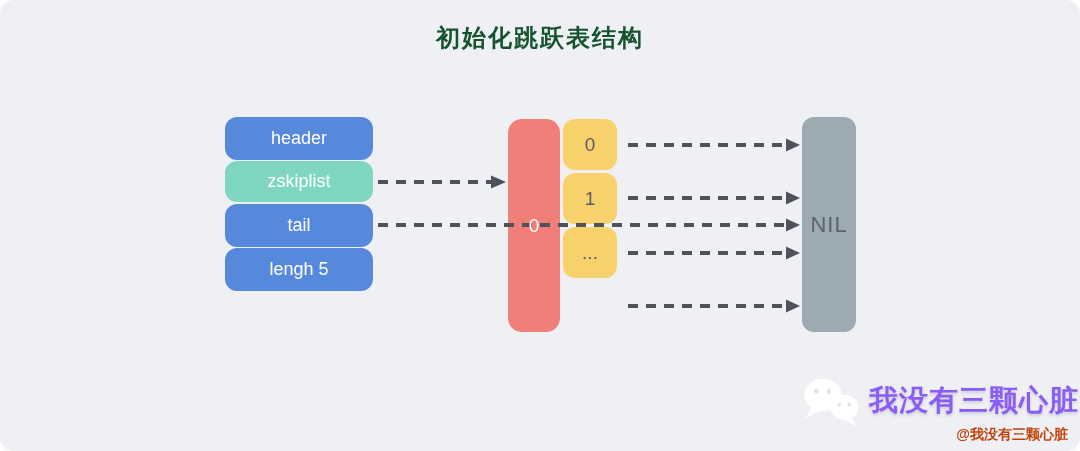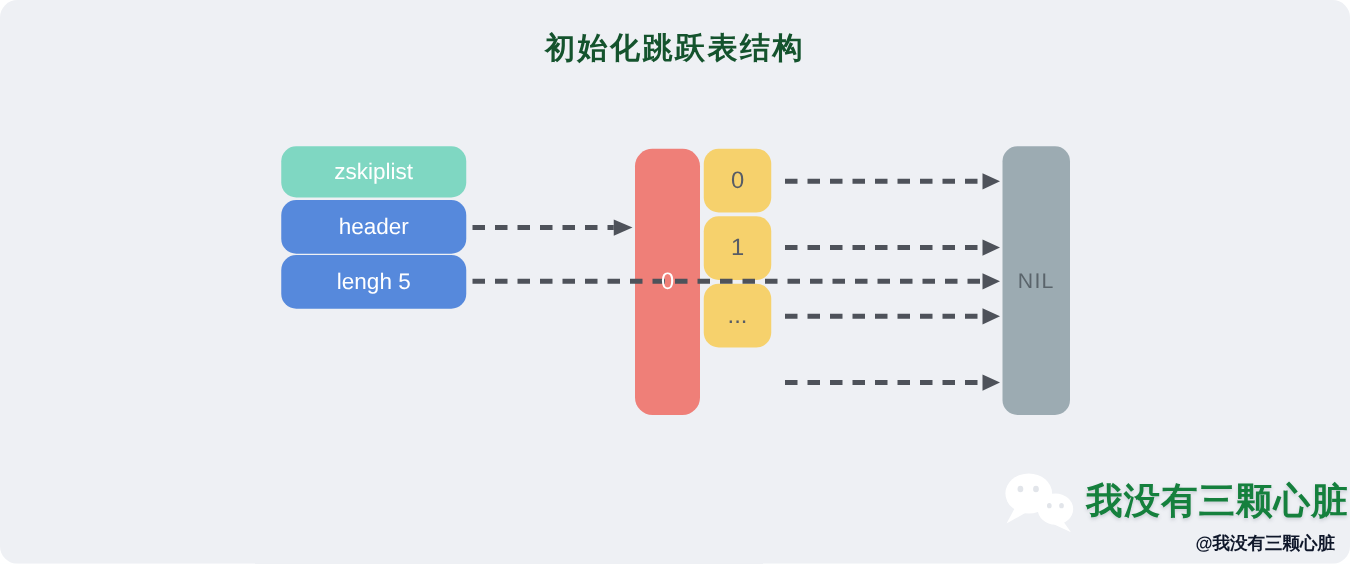--- a/index.html
+++ b/index.html
@@ -107,21 +107,21 @@
     left: 802px;
     top: 117px;
     width: 54px;
     height: 215px;
     background: #9cabb2;
     border-radius: 12px;
     display: flex;
     align-items: center;
     justify-content: center;
     color: #5a646b;
-    font-size: 17px;
+    font-size: 22px;
     letter-spacing: 1px;
     z-index: 1;
   }
   .arrow-layer {
     position: absolute;
     left: 0;
     top: 0;
     width: 1080px;
     height: 451px;
     z-index: 2;
@@ -133,46 +133,47 @@
     left: 799px;
     top: 374px;
     display: flex;
     align-items: center;
     z-index: 4;
   }
   .wm-text {
     margin-left: 6px;
     font-size: 29px;
     font-weight: 700;
-    color: #15803d;
+    color: #8b5cf6;
     letter-spacing: 1px;
     text-shadow: 0 2px 3px rgba(90, 100, 120, 0.25);
     white-space: nowrap;
   }
   .wm-credit {
     position: absolute;
     right: 12px;
     top: 426px;
     font-size: 14px;
     font-weight: 600;
-    color: #0f172a;
+    color: #c2410c;
     z-index: 4;
     white-space: nowrap;
   }
 </style>
 </head>
 <body>
 
 <div class="canvas">
 
   <div class="title">初始化跳跃表结构</div>
 
   <div class="struct-col">
+    <div class="box blue">header</div>
     <div class="box teal">zskiplist</div>
-    <div class="box blue">header</div>
+    <div class="box blue">tail</div>
     <div class="box blue">lengh 5</div>
   </div>
 
   <div class="red-bar"></div>
 
   <div class="level-col">
     <div class="level-box">0</div>
     <div class="level-box">1</div>
     <div class="level-box">...</div>
   </div>

